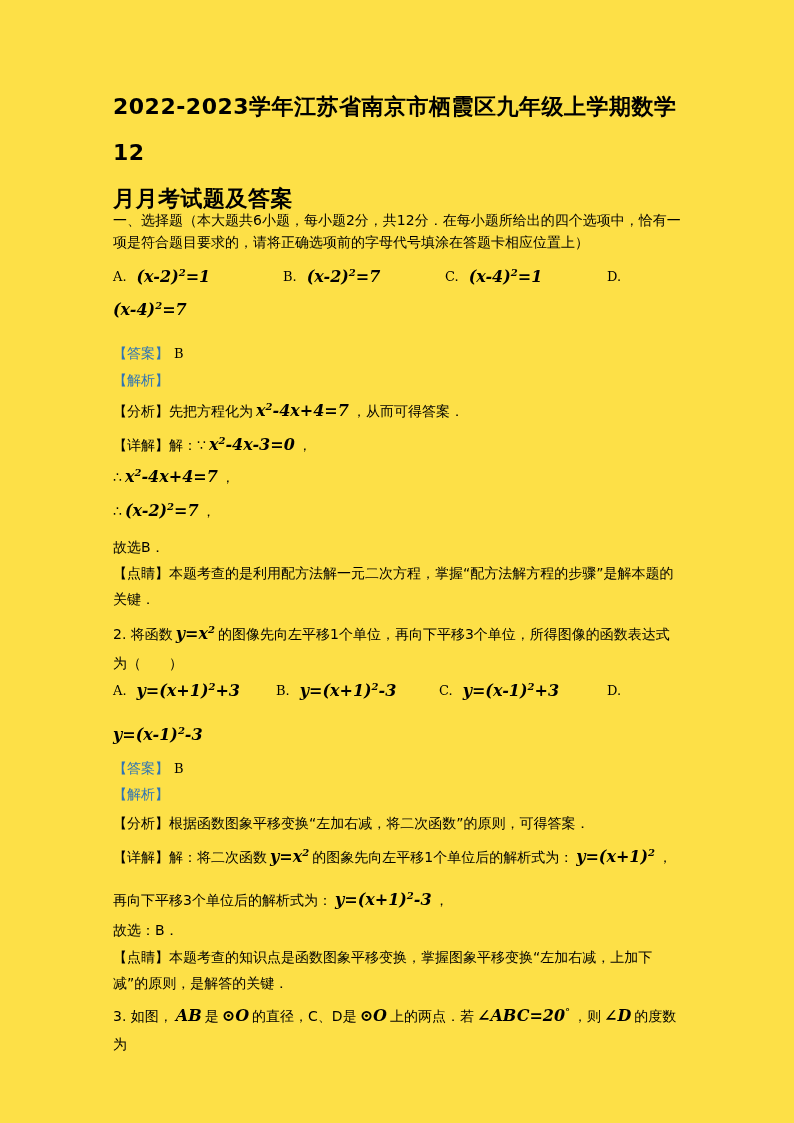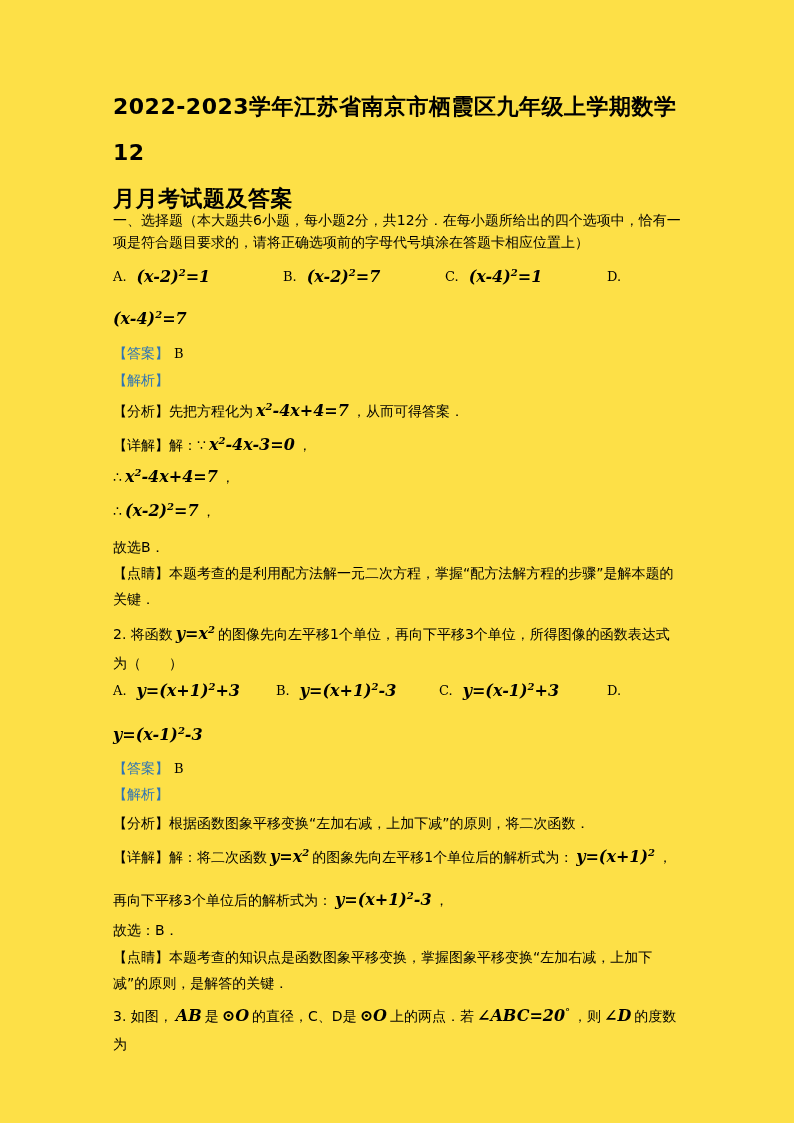--- a/index.html
+++ b/index.html
@@ -71,21 +71,21 @@
       </span>
     <span class="opt" style="left:332px;">
         <span class="lbl">C.</span>
         <span class="f">(x-4)<sup>2</sup>=1</span>
       </span>
     <span class="opt" style="left:494px;">
         <span class="lbl">D.</span>
       </span>
   </div>
 
-  <div class="blk tall" style="top:305px;">
+  <div class="blk tall" style="top:296px;">
     <span class="f" style="padding-left:0;">(x-4)<sup>2</sup>=7</span>
   </div>
 
   <div class="blk" style="top:342px;">
     <span class="blue">【答案】</span><span class="ans-letter">B</span>
   </div>
 
   <div class="blk" style="top:369px;">
     <span class="blue">【解析】</span>
   </div>
@@ -138,21 +138,21 @@
 
   <div class="blk" style="top:757px;">
     <span class="blue">【答案】</span><span class="ans-letter">B</span>
   </div>
 
   <div class="blk" style="top:783px;">
     <span class="blue">【解析】</span>
   </div>
 
   <div class="blk" style="top:812px;">
-    <span>【分析】</span><span>根据函数图象平移变换“左加右减，上加下减”的原则，将二次函数．</span>
+    <span>【分析】</span><span>根据函数图象平移变换“左加右减，将二次函数”的原则，可得答案．</span>
   </div>
 
   <div class="blk tall" style="top:843px;">
     <span>【详解】</span><span>解：将二次函数</span><span class="f">y=x<sup>2</sup></span><span>的图象先向左平移1个单位后的解析式为：</span><span class="f">y=(x+1)<sup>2</sup></span><span>，</span>
   </div>
 
   <div class="blk tall" style="top:886px;">
     <span>再向下平移3个单位后的解析式为：</span><span class="f">y=(x+1)<sup>2</sup>-3</span><span>，</span>
   </div>
 

